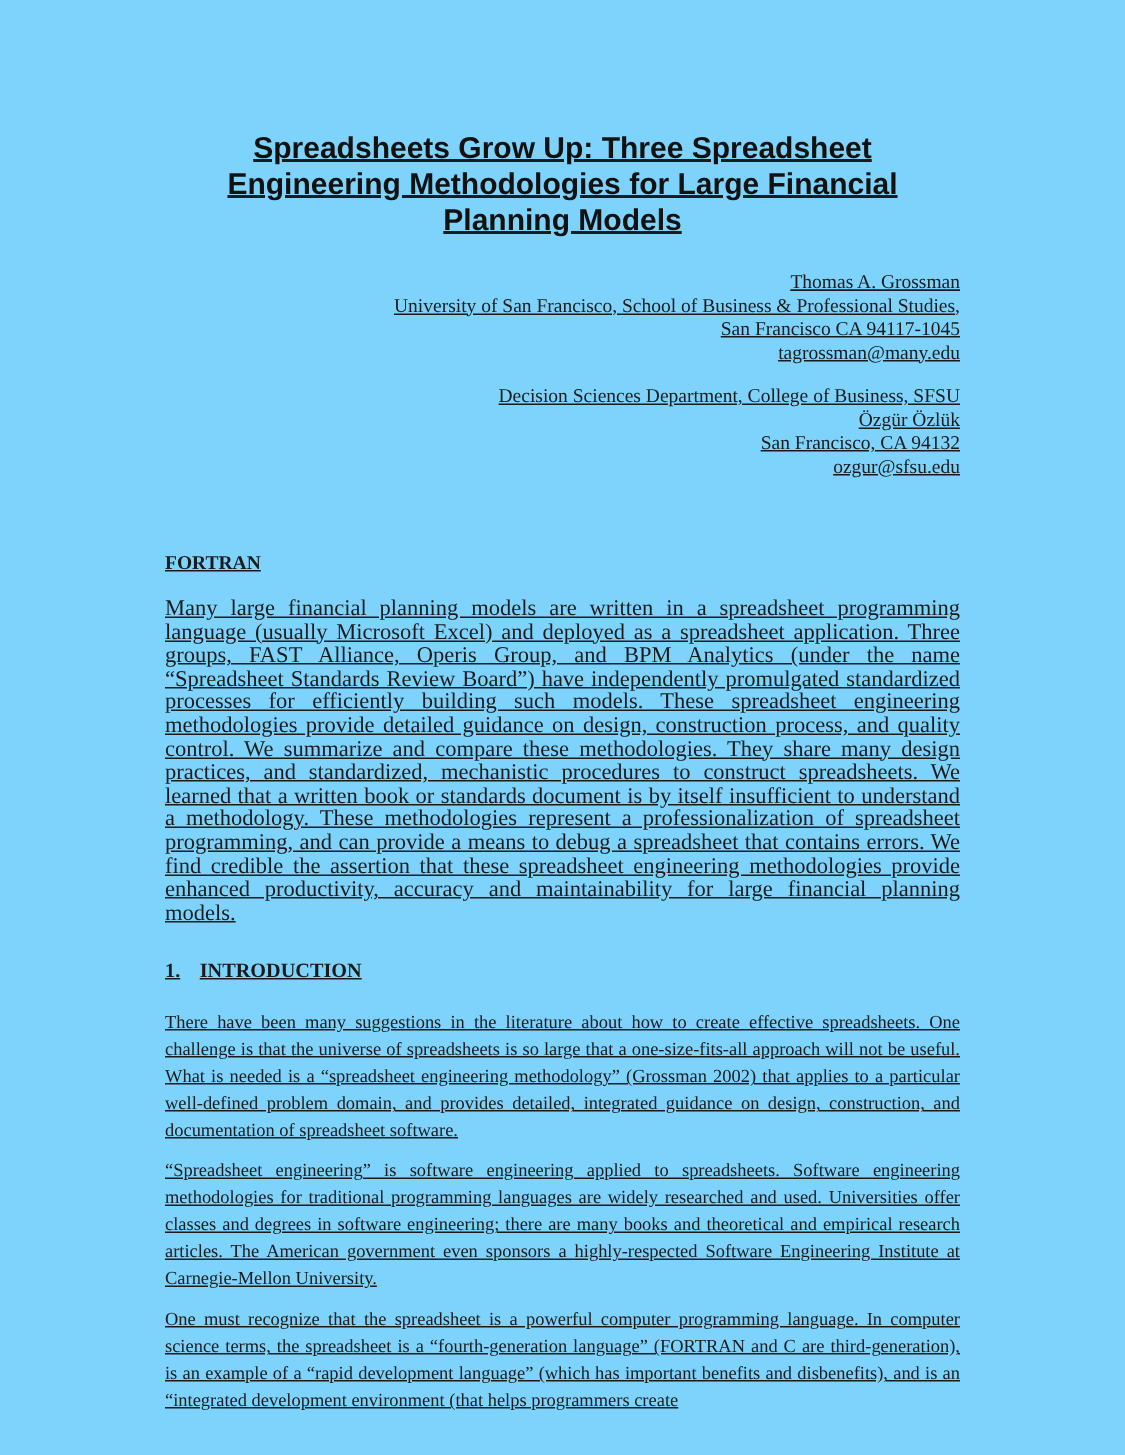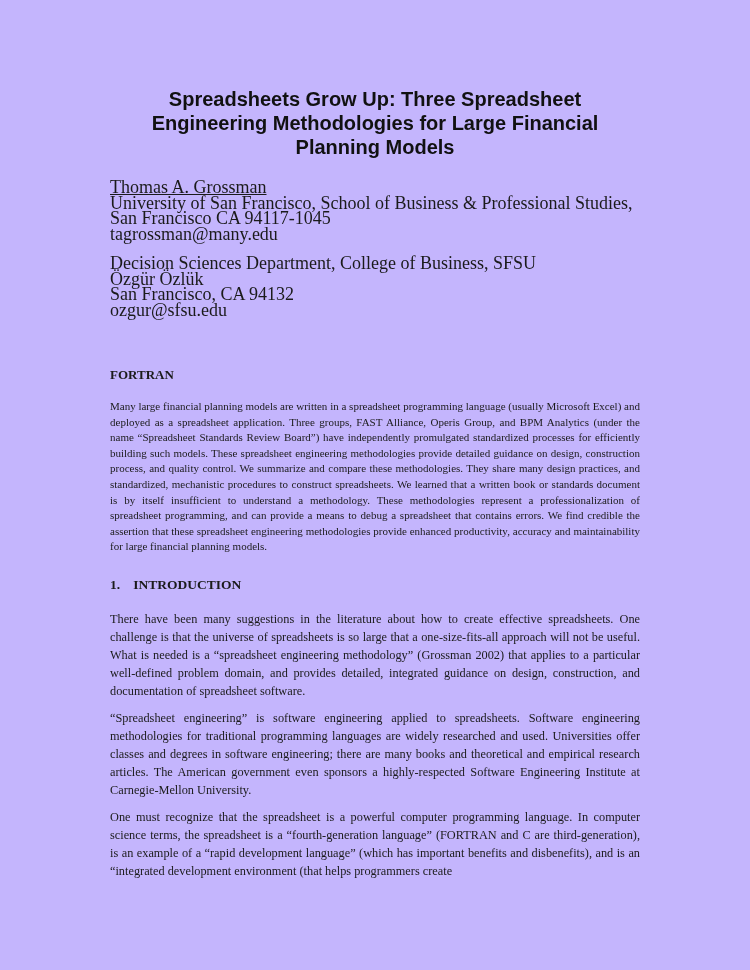--- a/index.html
+++ b/index.html
@@ -4,55 +4,56 @@
 <style>
   html, body {
     margin: 0;
     padding: 0;
     background: #ffffff;
   }
   .page {
     position: relative;
     width: 750px;
     height: 970px;
-    background: #c4b5fd;
+    background: #7dd3fc;
     overflow: hidden;
     font-family: "Liberation Serif", serif;
     color: #1b1b1b;
+    text-decoration: underline;
   }
   .content {
     width: 530px;
     margin: 0 auto 0 110px;
   }
   .title {
     padding-top: 87px;
     text-align: center;
     font-family: "Liberation Sans", sans-serif;
     font-weight: bold;
     font-size: 20px;
     line-height: 24px;
     color: #111111;
   }
   .author-block {
-    text-align: left;
-    font-size: 18px;
+    text-align: right;
+    font-size: 13px;
     line-height: 15.5px;
   }
   .author-block.first { margin-top: 21px; }
   .author-block.second { margin-top: 14px; }
   .author-name-underline { text-decoration: underline; }
   .abstract-heading {
     margin-top: 49px;
     font-weight: bold;
     font-size: 13px;
     line-height: 16px;
   }
   .abstract-body {
     margin: 16px 0 0 0;
-    font-size: 11px;
+    font-size: 15px;
     line-height: 15.6px;
     text-align: justify;
   }
   .section-heading {
     margin-top: 21px;
     font-weight: bold;
     font-size: 13.5px;
     line-height: 17px;
   }
   .section-heading .sec-label { margin-left: 13px; }

